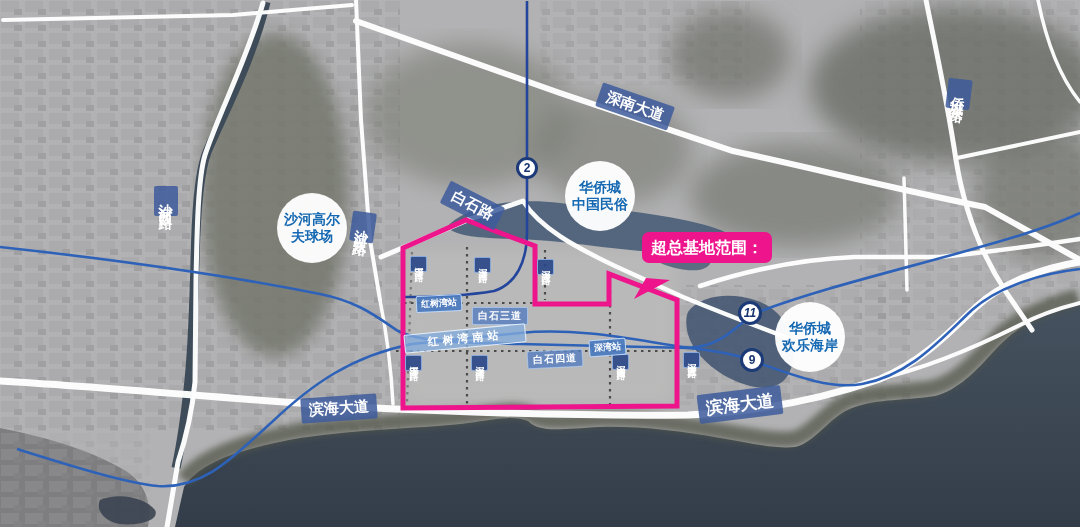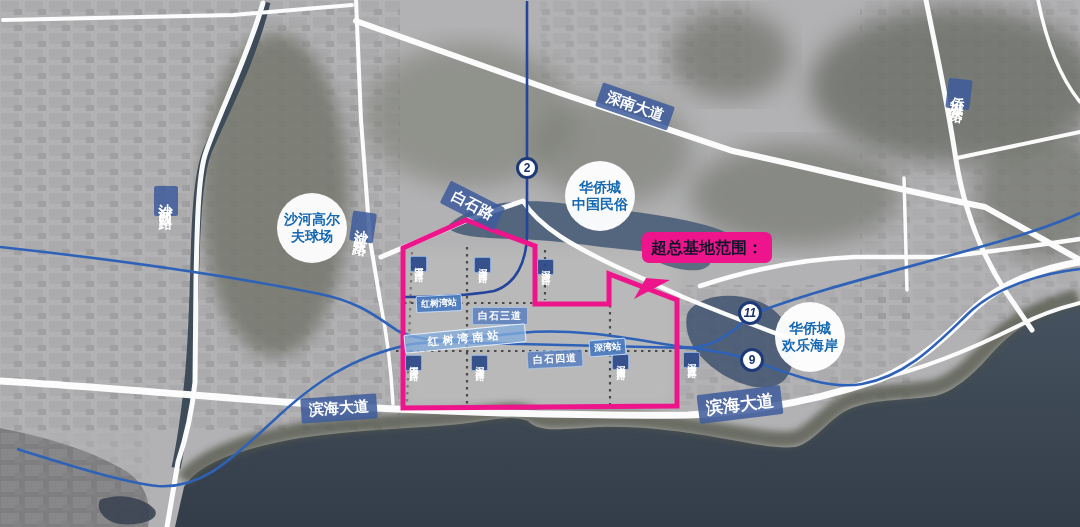--- a/index.html
+++ b/index.html
@@ -17,21 +17,21 @@
        padding:3px 1px;letter-spacing:2px;border-radius:2px;}
   .stlabel{position:absolute;background:rgba(74,122,190,.92);border:1px solid rgba(205,228,255,.85);
        color:#fff;font-size:9px;font-weight:bold;padding:1px 4px;border-radius:2px;white-space:nowrap;}
   .avlabel{position:absolute;background:rgba(90,128,190,.85);border:1px solid rgba(205,228,255,.6);
        color:#fff;font-size:10px;font-weight:bold;padding:1px 5px;border-radius:2px;white-space:nowrap;letter-spacing:1px;}
   .band{position:absolute;background:rgba(132,172,220,.78);border:1px solid rgba(240,248,255,.85);
        color:#fff;font-weight:bold;font-size:11px;display:flex;align-items:center;justify-content:center;
        border-radius:2px;letter-spacing:4px;}
   .badge{position:absolute;background:#fff;border:3px solid #1d3a78;border-radius:50%;color:#173470;
        font-weight:bold;display:flex;align-items:center;justify-content:center;font-size:12px;box-sizing:border-box;}
-  .callout{position:absolute;background:#ED148C;color:#0f172a;font-weight:bold;padding:5px 9px;
+  .callout{position:absolute;background:#ED148C;color:#ffffff;font-weight:bold;padding:5px 9px;
        border-radius:7px;font-size:16px;line-height:1.32;white-space:nowrap;}
 </style>
 </head>
 <body>
 
 <div class="map">
 
   <svg width="1080" height="527" viewBox="0 0 1080 527">
     <defs>
       <filter id="b8">

